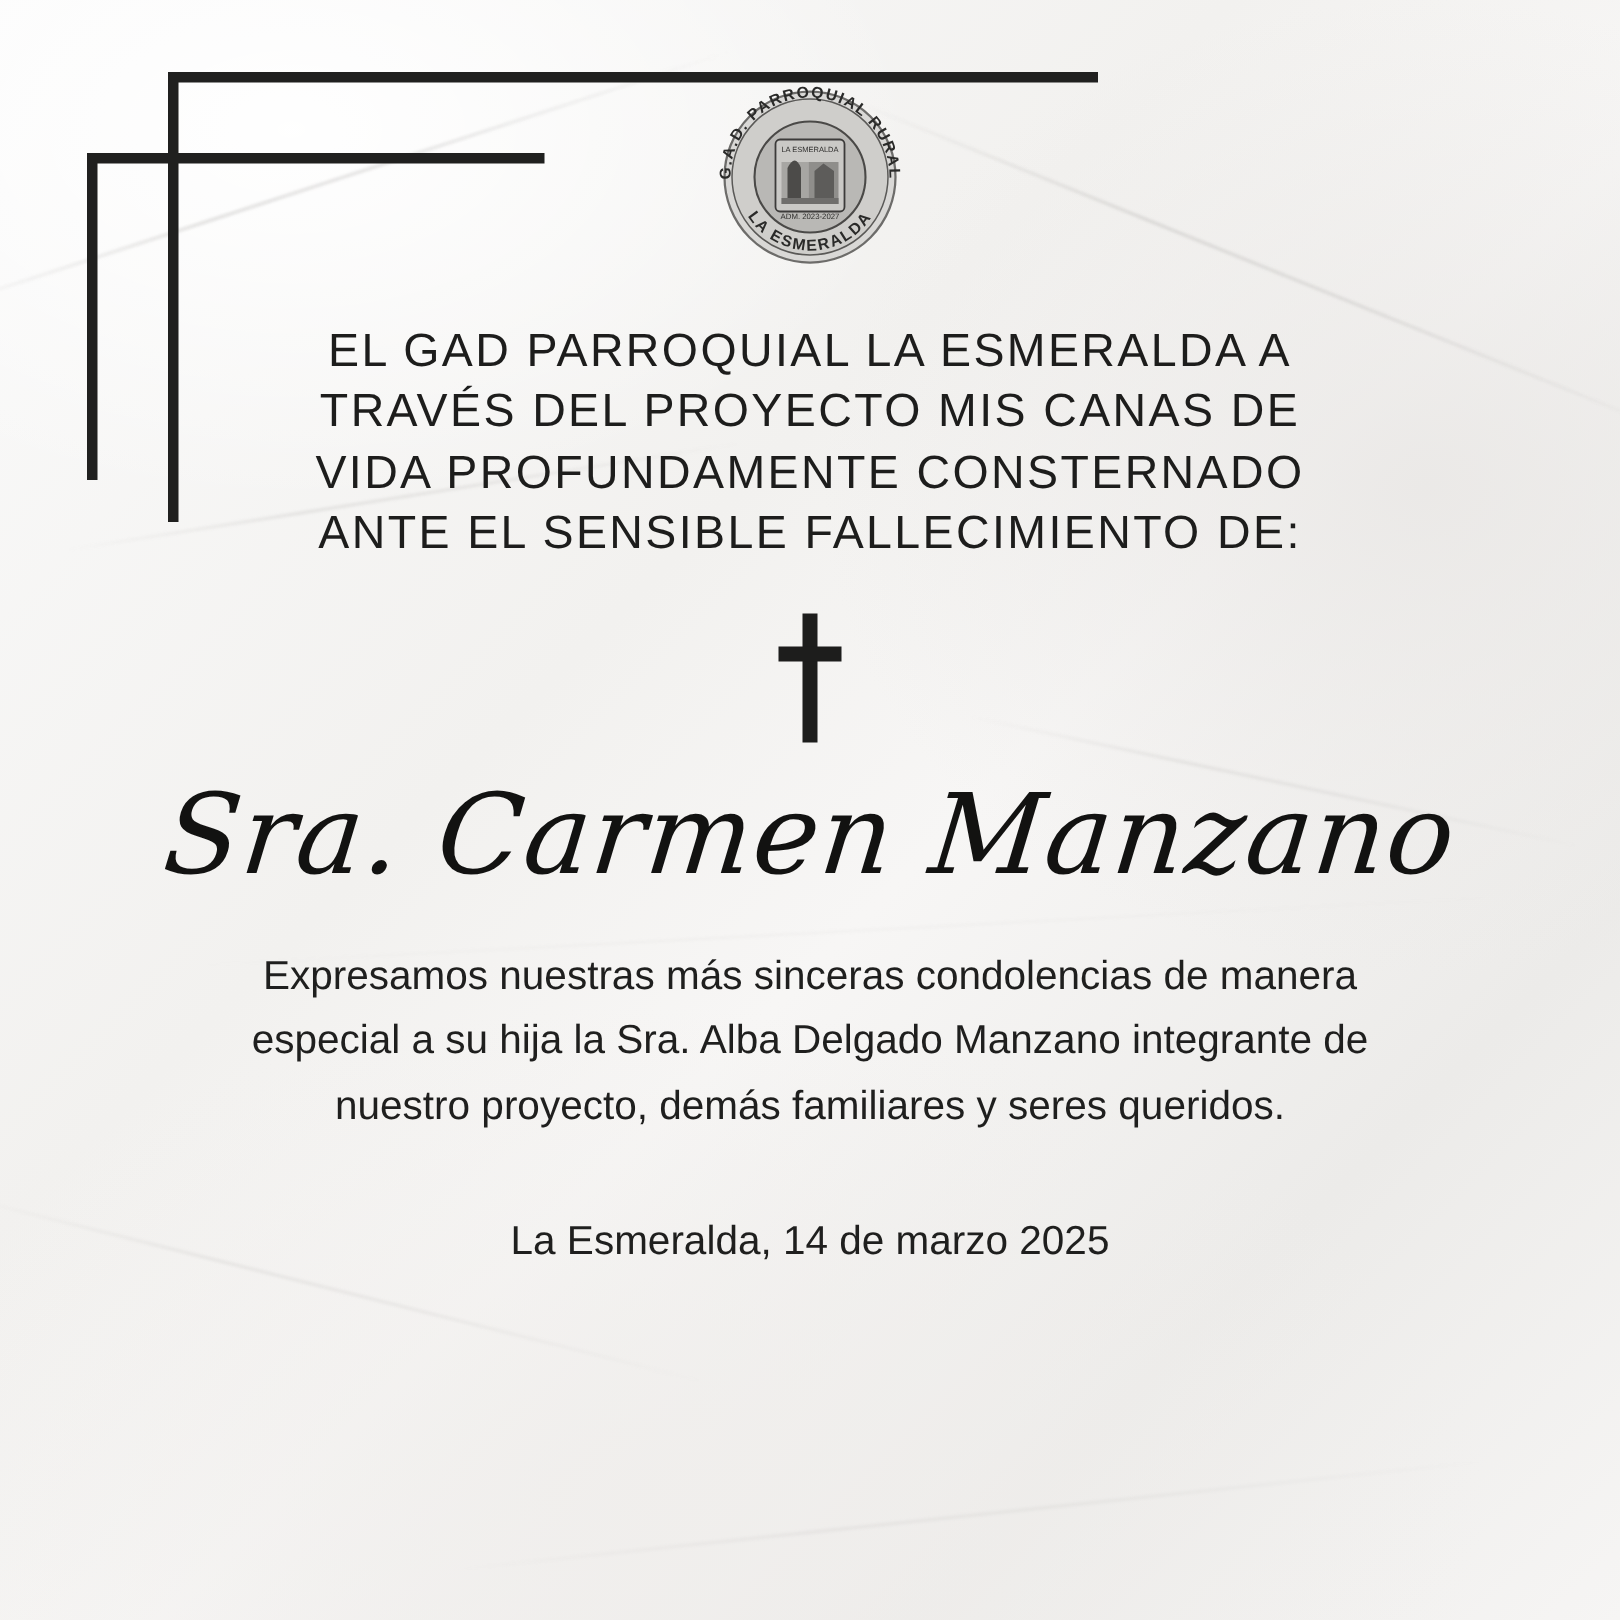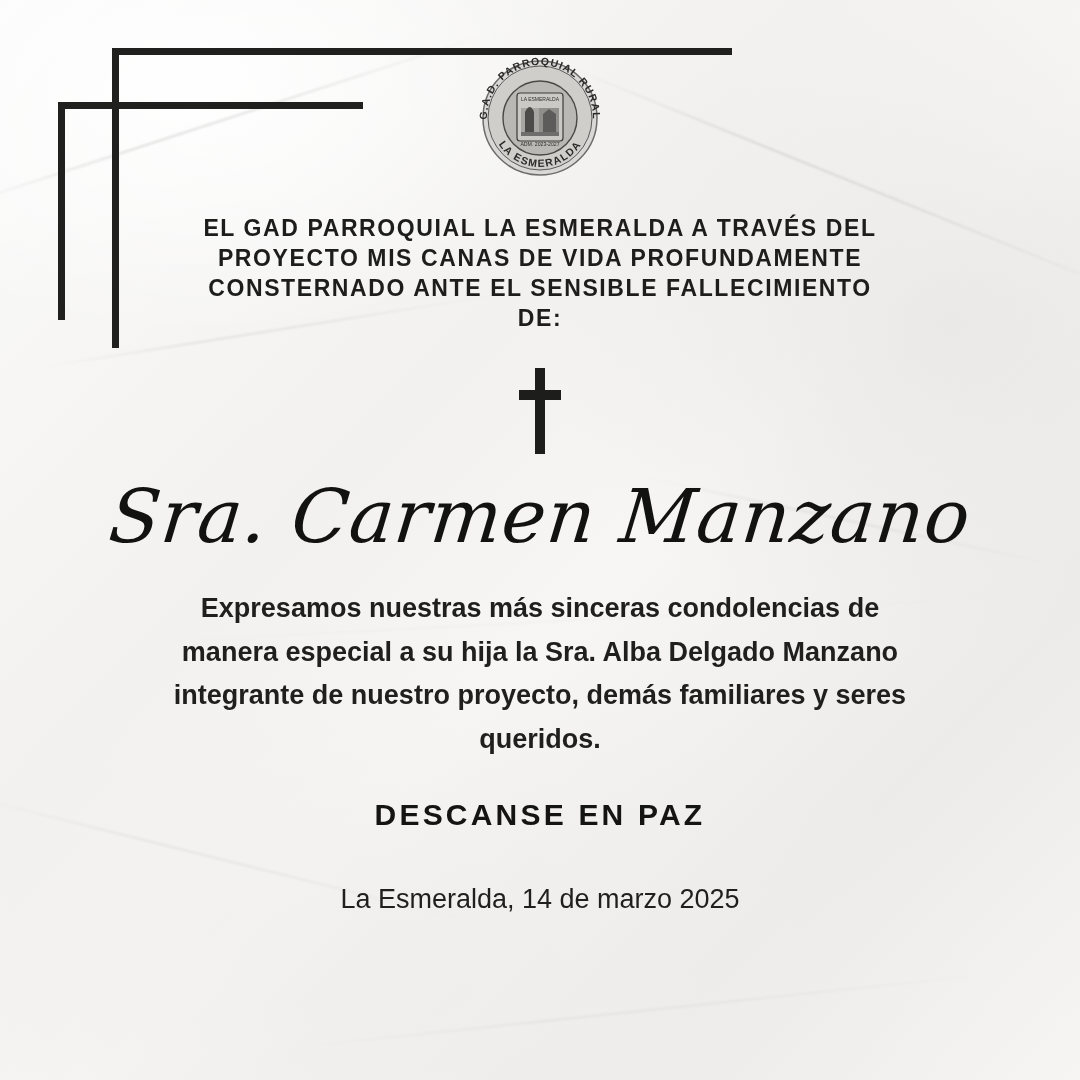--- a/index.html
+++ b/index.html
@@ -72,25 +72,25 @@
     width: 160px;
     height: 136px;
     display: flex;
     align-items: center;
     justify-content: center;
   }
 
   .headline {
     margin-top: 32px;
     width: 700px;
-    font-size: 23px;
+    font-size: 31px;
     line-height: 1.30;
     letter-spacing: 1.6px;
     color: #1d1d1c;
-    font-weight: 700;
+    font-weight: 400;
     text-transform: uppercase;
   }
 
   .cross {
     margin-top: 34px;
     width: 54px;
     height: 86px;
     position: relative;
   }
   .cross .cv {
@@ -117,21 +117,21 @@
     transform: skewX(-6deg);
     line-height: 1.1;
   }
 
   .message {
     margin-top: 30px;
     width: 760px;
     font-size: 27px;
     line-height: 1.62;
     color: #1f1f1e;
-    font-weight: 700;
+    font-weight: 400;
     text-align: center;
   }
 
   .rip {
     margin-top: 36px;
     font-size: 30px;
     font-weight: bold;
     letter-spacing: 3.2px;
     color: #141413;
     text-transform: uppercase;
@@ -213,18 +213,17 @@
 
     <div class="cross">
       <div class="cv"></div>
       <div class="ch"></div>
     </div>
 
     <div class="name">Sra. Carmen Manzano</div>
 
     <div class="message">Expresamos nuestras más sinceras condolencias de manera especial a su hija la Sra. Alba Delgado Manzano integrante de nuestro proyecto, demás familiares y seres queridos.</div>
 
-    <div class="rip">DESCANSE EN PAZ</div>
 
     <div class="place-date">La Esmeralda, 14 de marzo 2025</div>
 
   </div>
 </div>
 
 </body></html>

